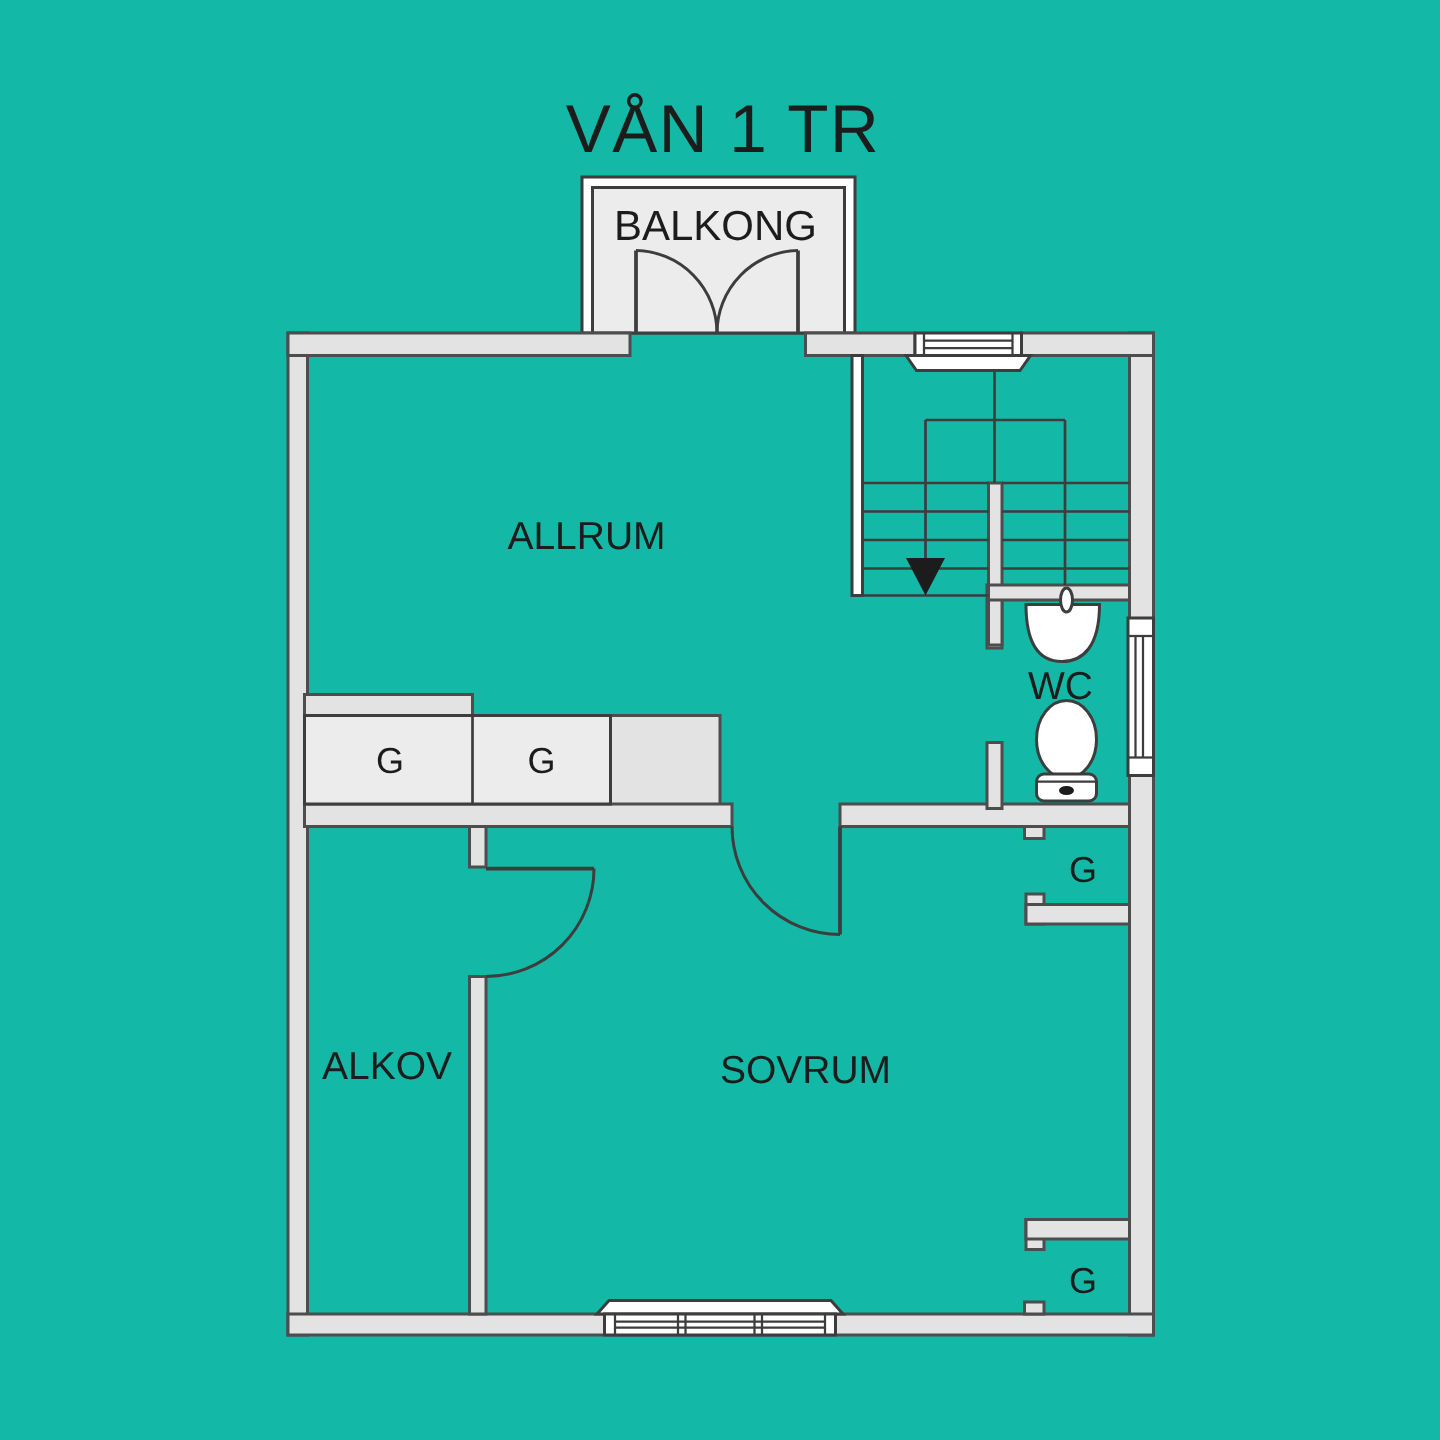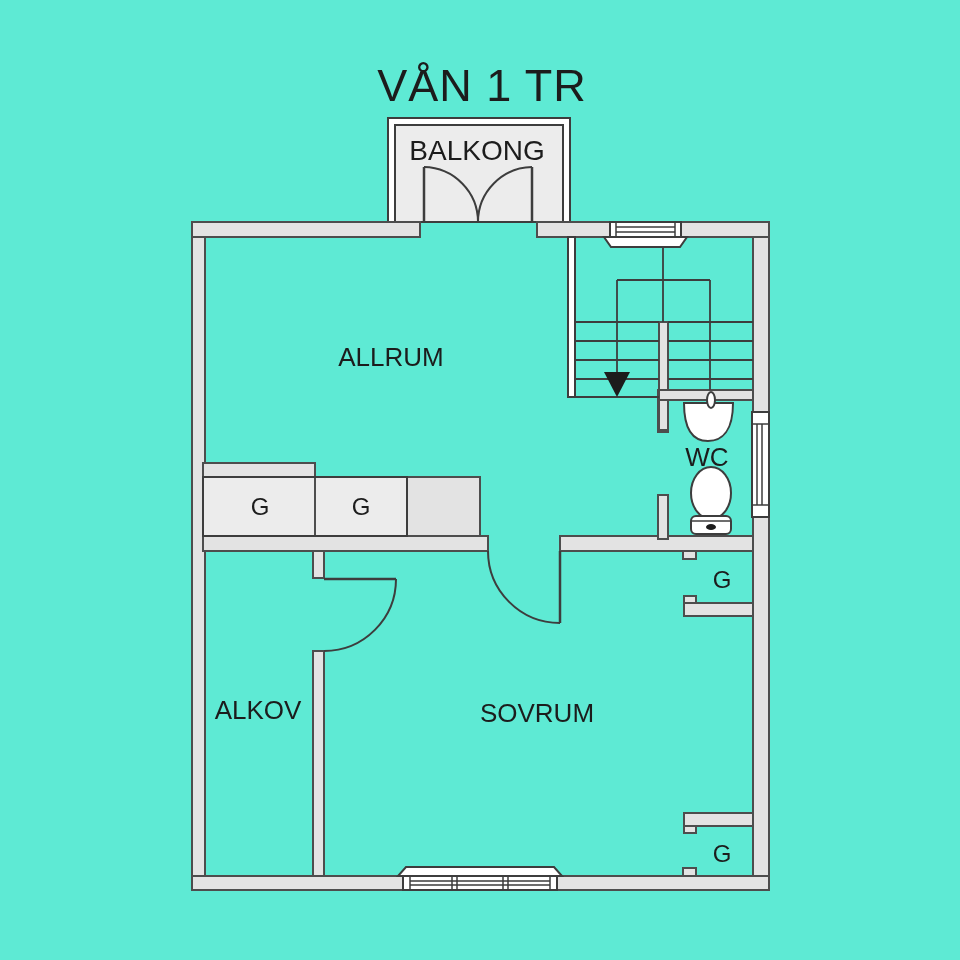--- a/index.html
+++ b/index.html
@@ -1,16 +1,16 @@
 <!DOCTYPE html>
 <html><head>
 <meta charset="utf-8">
 <style>
   html,body{margin:0;padding:0;background:#ffffff;}
-  .page{position:relative;width:960px;height:960px;background:#5eead4;overflow:hidden;
+  .page{position:relative;width:960px;height:960px;background:#14b8a6;overflow:hidden;
         font-family:"Liberation Sans", sans-serif;}
   svg{position:absolute;left:0;top:0;}
   .wall{fill:#e3e3e3;stroke:#4d4d4d;stroke-width:2;}
   .thinwall{fill:#ffffff;stroke:#3d3d3d;stroke-width:2;}
   .roomline{stroke:#3d3d3d;stroke-width:1.8;fill:none;}
   .fix{fill:#ffffff;stroke:#3d3d3d;stroke-width:2;}
   .closet{fill:#ececec;stroke:#3d3d3d;stroke-width:2;}
   .balc{fill:#ececec;stroke:#3d3d3d;stroke-width:2;}
   .doorleaf{stroke:#3d3d3d;stroke-width:2.5;fill:none;}
   .arc{stroke:#3d3d3d;stroke-width:2;fill:none;}

